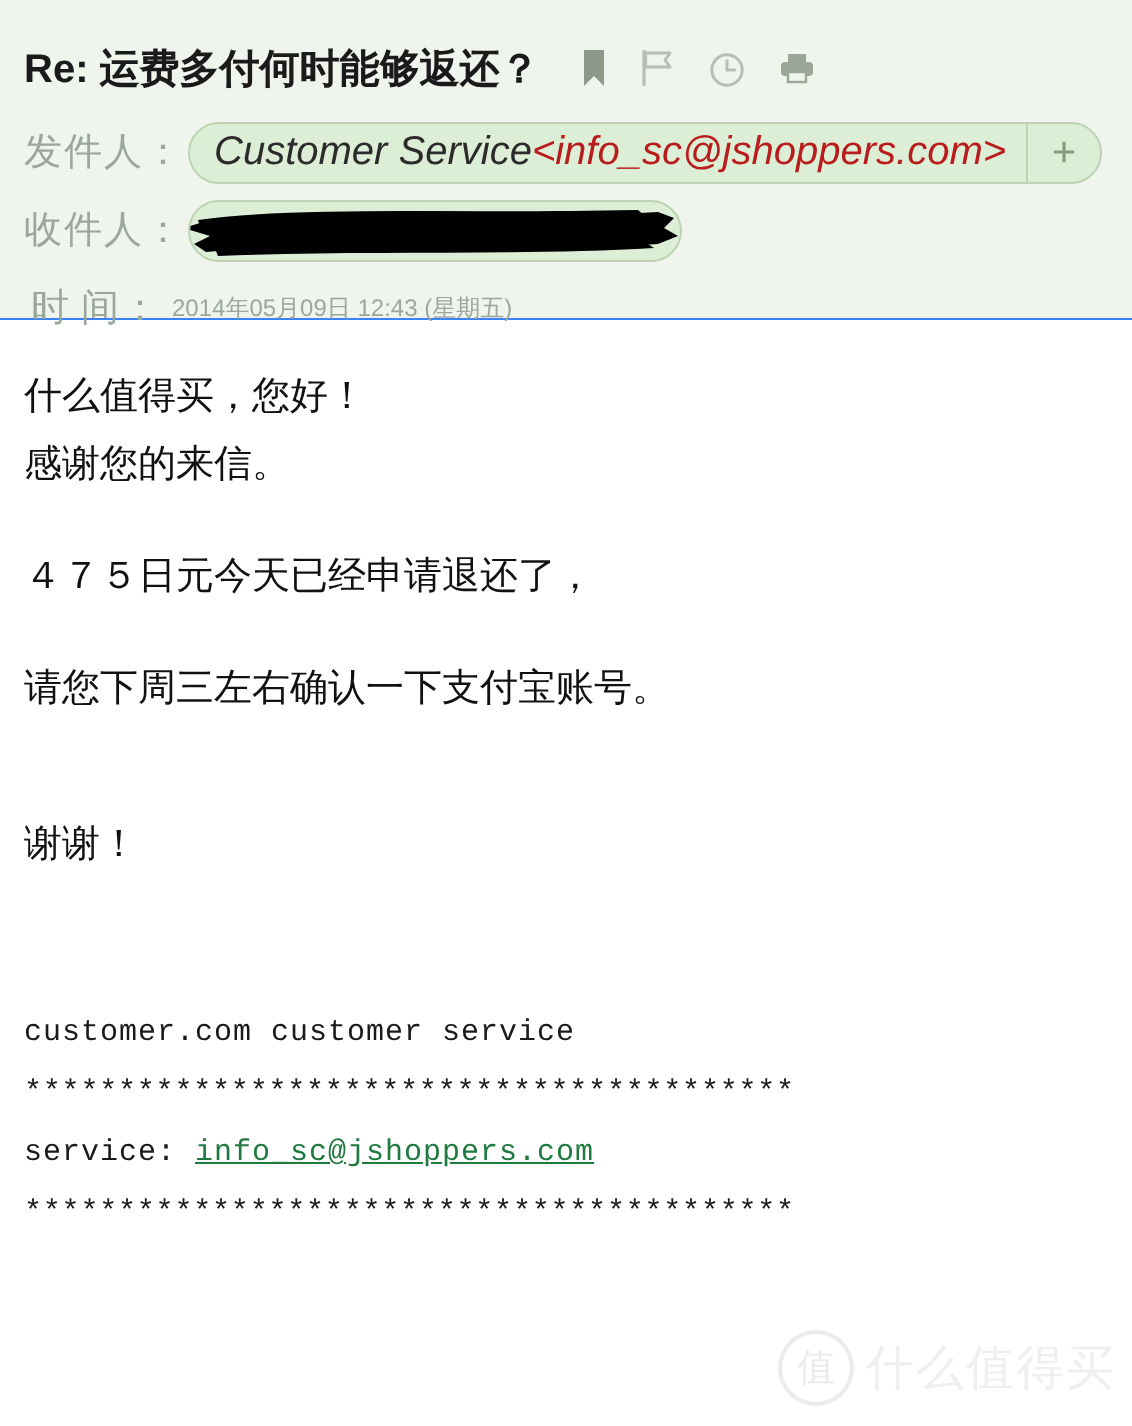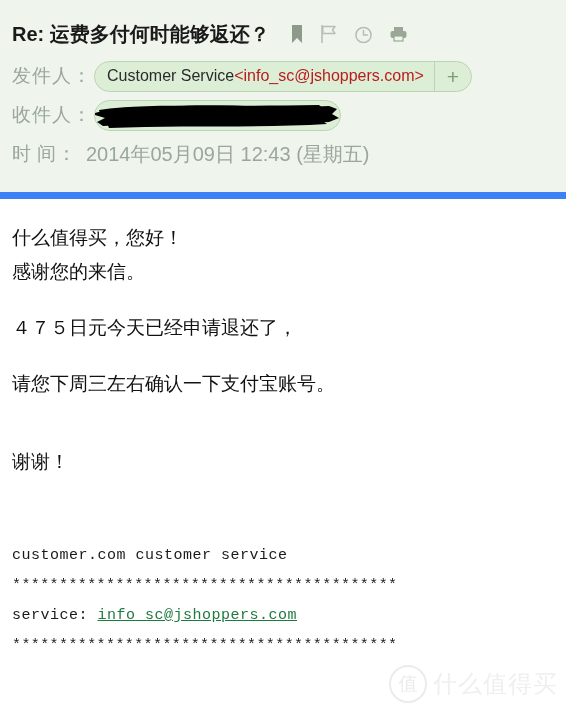--- a/index.html
+++ b/index.html
@@ -11,25 +11,26 @@
     width: 566px;
     height: 713px;
     font-family: "Liberation Sans", "DejaVu Sans", sans-serif;
     overflow: hidden;
     position: relative;
   }
 
   
   .mail-header {
     background: #eff5ed;
-    border-bottom: 7px solid #3b82f6;
+    border-bottom: 1px solid #3b82f6;
     padding: 16px 0 14px 0;
     box-sizing: border-box;
-    height: 199px;
-    position: relative;
+    height: 160px;
+    position: relative;
+    text-align: center;
   }
 
   .subject-row {
     display: flex;
     align-items: center;
     padding: 0 12px;
     height: 36px;
   }
   .subject-title {
     font-size: 20px;
@@ -73,22 +74,23 @@
     border-radius: 16px;
     height: 29px;
     overflow: hidden;
     margin-left: 2px;
     position: relative;
   }
   .addr-text {
     display: flex;
     align-items: center;
     padding: 0 10px 0 12px;
-    font-size: 16px;
-    white-space: nowrap;
+    font-size: 20px;
+    white-space: nowrap;
+    font-style: italic;
   }
   .addr-name { color: #2b2b2b; }
   .addr-email { color: #b91c1c; }
   .addr-plus {
     width: 36px;
     border-left: 1px solid #bcd4b3;
     display: flex;
     align-items: center;
     justify-content: center;
     color: #7f9e76;
@@ -104,21 +106,21 @@
   .redaction {
     position: absolute;
     left: -6px;
     top: -4px;
     width: 258px;
     height: 37px;
     pointer-events: none;
   }
 
   .time-value {
-    font-size: 20px;
+    font-size: 12px;
     color: #9aa79a;
     white-space: nowrap;
     margin-left: 2px;
   }
 
   
   .mail-body {
     padding: 22px 12px 0 12px;
     box-sizing: border-box;
   }

